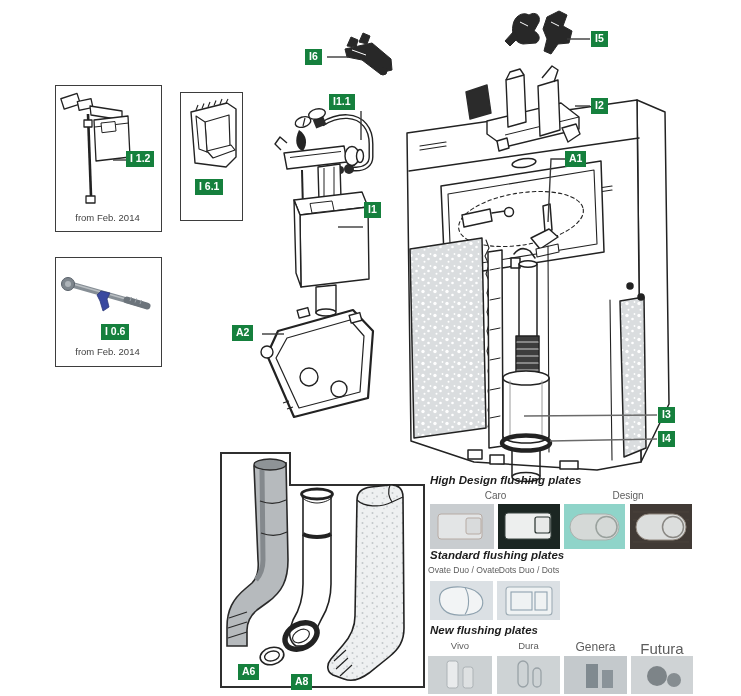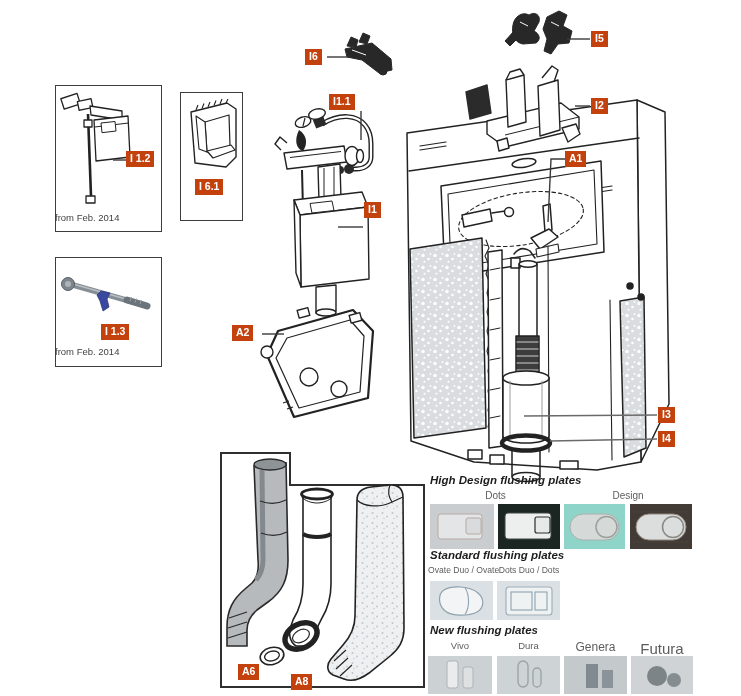--- a/index.html
+++ b/index.html
@@ -1,22 +1,22 @@
 <!DOCTYPE html>
 <html><head>
 <meta charset="utf-8">
 <style>
   html,body{margin:0;padding:0;background:#ffffff;}
   .stage{position:relative;width:741px;height:696px;background:#ffffff;overflow:hidden;
          font-family:"Liberation Sans",sans-serif;}
   .art{position:absolute;left:0;top:0;z-index:1;}
   .pbox{position:absolute;border:1.6px solid #3d3d3d;z-index:2;}
-  .chip{position:absolute;background:#c2410c;color:#ffffff;font-weight:bold;font-size:10.5px;
+  .chip{position:absolute;background:#15803d;color:#ffffff;font-weight:bold;font-size:10.5px;
         line-height:1;padding:2px 4px 3px;white-space:nowrap;z-index:4;}
-  .note{position:absolute;font-size:9.5px;color:#3f3f3f;z-index:3;}
+  .note{position:absolute;font-size:9.5px;color:#3f3f3f;text-align:center;z-index:3;}
   .sec-title{position:absolute;font-weight:bold;font-size:11.5px;color:#1c1c1c;z-index:3;white-space:nowrap;font-style:italic;}
   .model-label{position:absolute;font-size:10px;color:#5d5d5d;text-align:center;z-index:3;white-space:nowrap;}
   .model-label.small{font-size:8.6px;}
   .tile{position:absolute;z-index:3;}
   .tile svg{display:block;}
 </style>
 </head>
 <body>
 
 <div class="stage">
@@ -221,35 +221,35 @@
 
   <div class="pbox" style="left:55px;top:85px;width:105px;height:145px"></div>
   <div class="pbox" style="left:180px;top:92px;width:61px;height:127px"></div>
   <div class="pbox" style="left:55px;top:257px;width:105px;height:108px"></div>
 
   <div class="note" style="left:55px;top:212px;width:105px">from Feb. 2014</div>
   <div class="note" style="left:55px;top:346px;width:105px">from Feb. 2014</div>
 
   <div class="chip" style="left:126px;top:151px">I 1.2</div>
   <div class="chip" style="left:195px;top:179px">I 6.1</div>
-  <div class="chip" style="left:101px;top:324px">I 1.3</div>
+  <div class="chip" style="left:101px;top:324px">I 0.6</div>
   <div class="chip" style="left:305px;top:49px">I6</div>
   <div class="chip" style="left:591px;top:31px">I5</div>
   <div class="chip" style="left:591px;top:98px">I2</div>
   <div class="chip" style="left:329px;top:94px">I1.1</div>
   <div class="chip" style="left:364px;top:202px">I1</div>
   <div class="chip" style="left:565px;top:151px">A1</div>
   <div class="chip" style="left:232px;top:325px">A2</div>
   <div class="chip" style="left:658px;top:407px">I3</div>
   <div class="chip" style="left:658px;top:431px">I4</div>
   <div class="chip" style="left:238px;top:664px">A6</div>
   <div class="chip" style="left:291px;top:674px">A8</div>
 
   <div class="sec-title" style="left:430px;top:474px">High Design flushing plates</div>
-  <div class="model-label" style="left:430px;top:490px;width:131px">Dots</div>
+  <div class="model-label" style="left:430px;top:490px;width:131px">Caro</div>
   <div class="model-label" style="left:564px;top:490px;width:128px">Design</div>
 
   <div class="tile" style="left: 430px; top: 504px; width: 64px; height: 45px; background-color: rgb(201, 205, 208);">
     <svg width="64" height="45" viewBox="0 0 64 45">
       <rect x="8" y="10" width="44" height="25" rx="3" fill="#e3e5e6" stroke="#b7aba4" stroke-width="1"></rect>
       <rect x="36" y="14" width="15" height="16" rx="2" fill="#d9dbdc" stroke="#b7aba4" stroke-width="1"></rect>
     </svg>
   </div>
   <div class="tile" style="left: 498px; top: 504px; width: 62px; height: 45px; background-color: rgb(27, 38, 34);">
     <svg width="62" height="45" viewBox="0 0 62 45">

